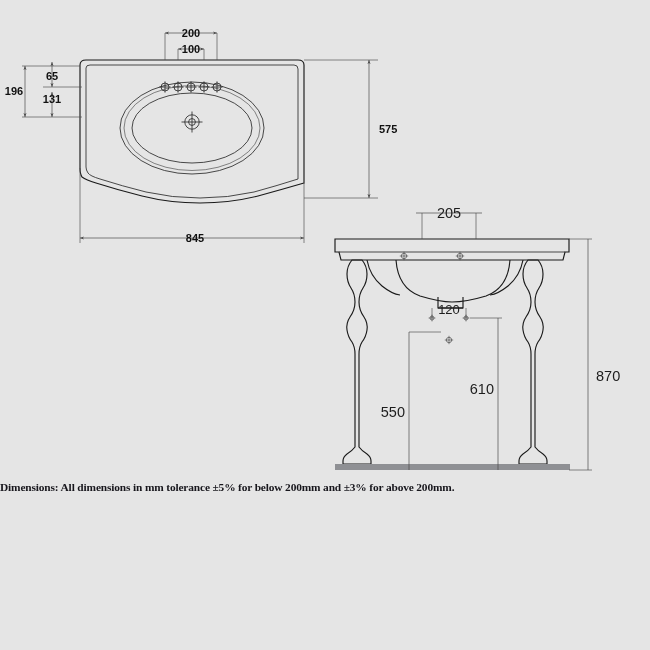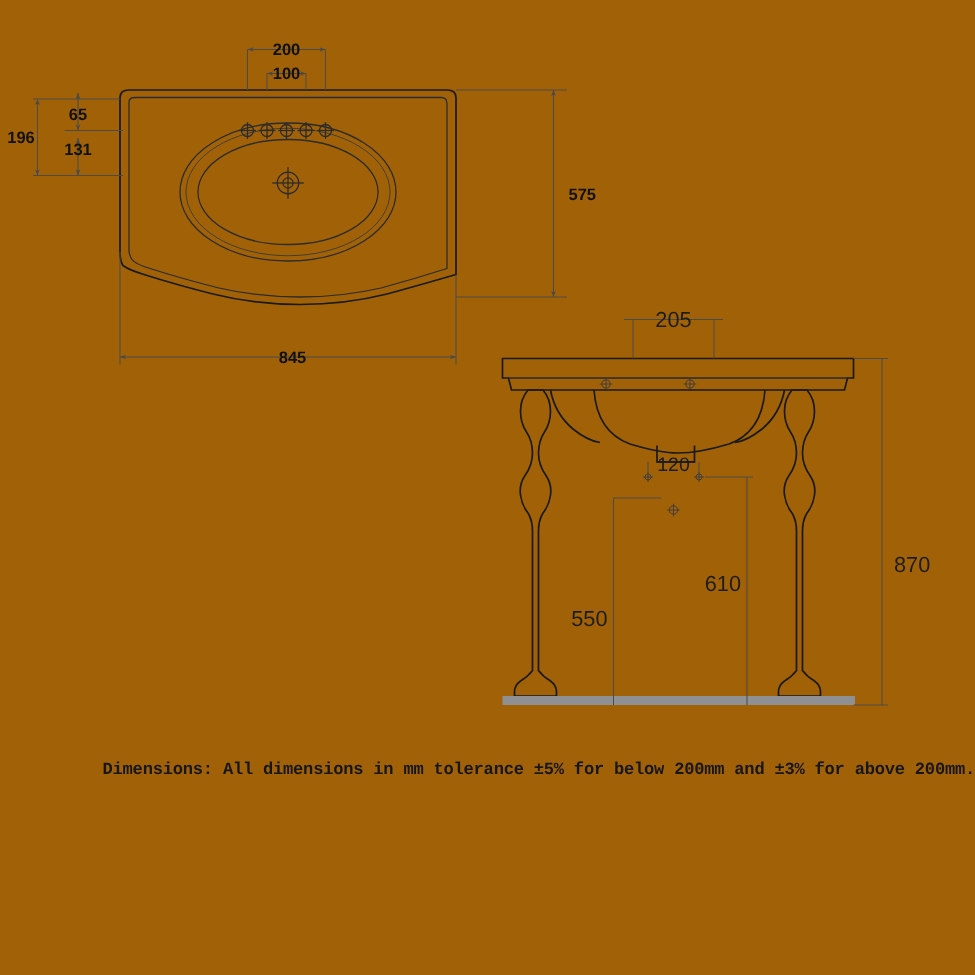--- a/index.html
+++ b/index.html
@@ -12,37 +12,37 @@
     width: 650px;
     height: 650px;
     overflow: hidden;
     font-family: "Liberation Sans", sans-serif;
     position: relative;
   }
   #drawing-root {
     position: relative;
     width: 650px;
     height: 650px;
-    background: #a16207;
+    background: #e5e5e5;
   }
   #tech-svg {
     position: absolute;
     top: 0;
     left: 0;
     width: 650px;
     height: 650px;
     display: block;
   }
   .note-caption {
     position: absolute;
     left: 0;
-    top: 508px;
+    top: 481px;
     width: 650px;
-    text-align: right;
-    font-family: Liberation Mono, monospace;
+    text-align: left;
+    font-family: Liberation Serif, serif;
     font-size: 11.4px;
     font-weight: bold;
     color: #17161c;
     letter-spacing: -0.15px;
     white-space: nowrap;
   }
   
   .outline      { fill: none; stroke: #1a1a1a; stroke-width: 1.15; }
   .outline-thin { fill: none; stroke: #2b2b2b; stroke-width: 0.85; }
   .outline-hair { fill: none; stroke: #3a3a3a; stroke-width: 0.6; }

